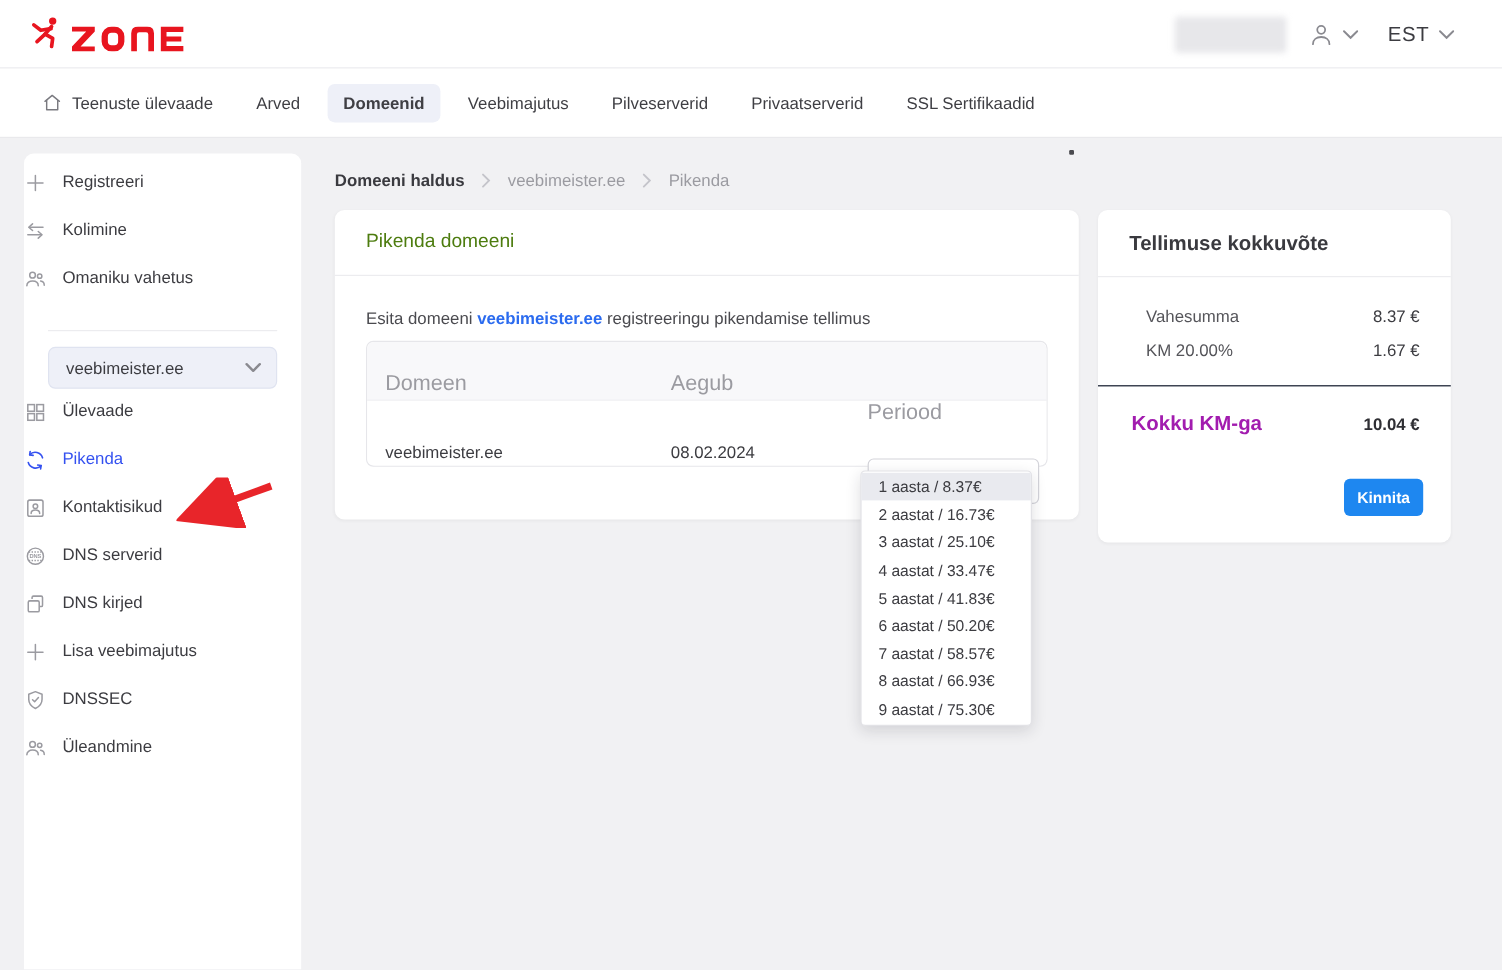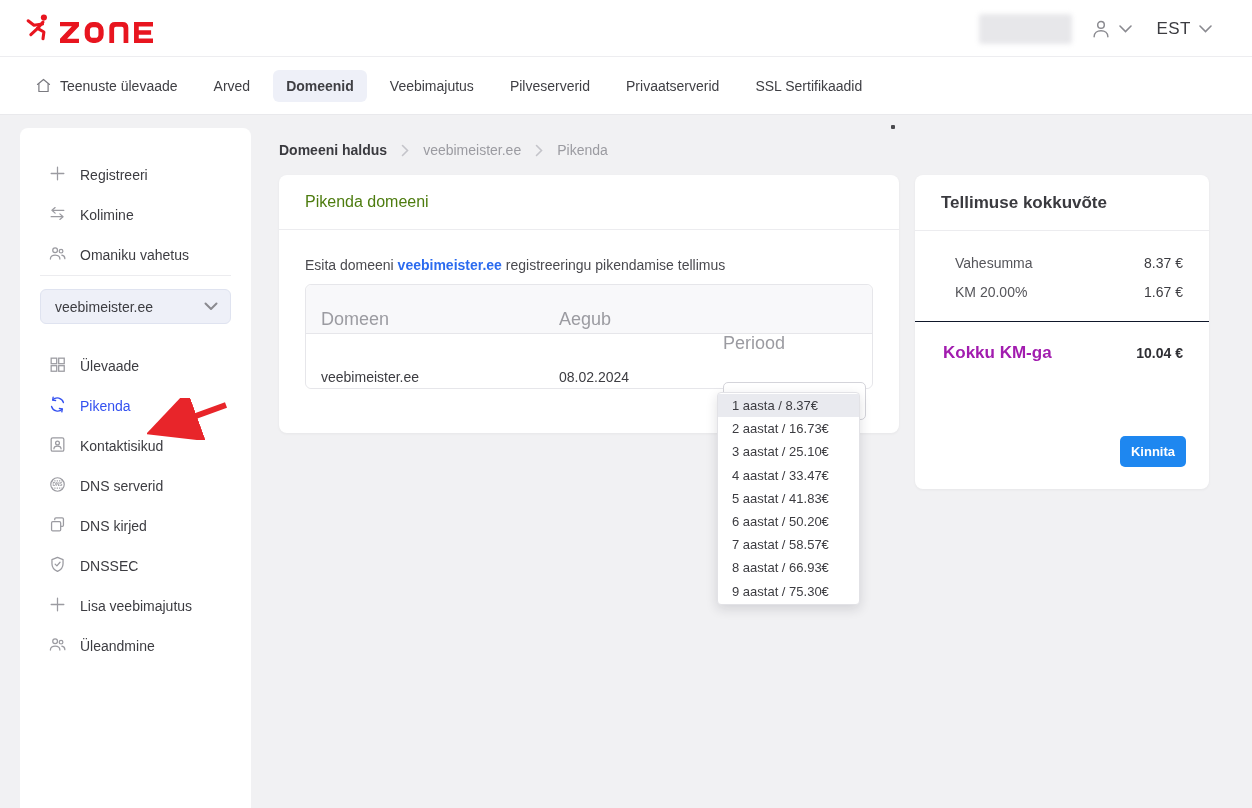--- a/index.html
+++ b/index.html
@@ -34,21 +34,21 @@
     display:flex; align-items:center; padding-left:35px; gap:36px;
   }
   .tab { display:flex; align-items:center; gap:8px; font-size:14px; font-weight:500; color:#3f3f44; cursor:pointer; white-space:nowrap; }
   .tab.active { background:#eef0f8; border-radius:6px; padding:8px 13px; margin:0 -13px; font-weight:700; }
 
   
   .sidebar {
     position:absolute; left:20px; top:128px; width:231px; height:680px;
     background:#fff; border-radius:8px 8px 0 0; z-index:3; padding-top:15px;
   }
-  .side-item { height:40px; display:flex; align-items:flex-end; gap:13px; padding-left:28px; cursor:pointer; }
+  .side-item { height:40px; display:flex; align-items:flex-start; gap:13px; cursor:pointer; }
   .side-item .slabel { font-size:14px; font-weight:500; color:#3c3c41; }
   .side-item.active .slabel { color:#3451f0; }
   .sicon { width:19px; height:19px; flex:0 0 19px; }
   .side-divider { height:1px; background:#ececef; margin:12px 20px 13px 20px; }
   .domain-select {
     margin:0 20px 10px 20px; height:35px; background:#eef0f8; border:1px solid #dfe3f0;
     border-radius:6px; display:flex; align-items:center; justify-content:space-between;
     padding:0 12px 0 14px; cursor:pointer;
   }
   .domain-select span { font-size:14px; color:#3c3c41; }
@@ -89,21 +89,21 @@
   .period-menu {
     position:absolute; left:717px; top:392px; width:143px;
     background:#fff; border:1px solid #e2e2e6; border-radius:4px;
     box-shadow:0 4px 12px rgba(30,30,40,.14); z-index:25; padding:1px 0; 
   }
   .popt { height:23.2px; line-height:23.2px; padding-left:14px; font-size:13px; color:#3c3c41; cursor:pointer; white-space:nowrap; }
   .popt.selected { background:#e9eaef; }
 
   
   .summary-card {
-    position:absolute; left:915px; top:175px; width:294px; height:314px;
+    position:absolute; left:915px; top:175px; width:294px; height:277px;
     background:#fff; border-radius:8px; box-shadow:0 1px 3px rgba(30,30,40,.05); z-index:2;
   }
   .sum-head { height:56px; border-bottom:1px solid #ececef; display:flex; align-items:center; padding-left:26px; }
   .sum-head h2 { font-size:17px; font-weight:700; color:#3a3a3f; }
   .sum-rows { padding:24px 26px 21px 40px; border-bottom:1px solid #0f172a; }
   .srow { display:flex; justify-content:space-between; font-size:14px; margin-bottom:13px; }
   .srow:last-child { margin-bottom:0; }
   .srow .sl { color:#55555a; }
   .srow .sv { color:#3c3c41; }
   .sum-total { padding:21px 26px 0 28px; display:flex; justify-content:space-between; align-items:baseline; }
@@ -294,35 +294,35 @@
       <svg viewBox="0 0 24 24" width="19" height="19" fill="none" stroke="#9b9ba1" stroke-width="1.6" stroke-linejoin="round">
         <path d="M8.5 6.5 V5 a1.5 1.5 0 0 1 1.5 -1.5 h8 a1.5 1.5 0 0 1 1.5 1.5 v8 a1.5 1.5 0 0 1 -1.5 1.5 h-1.5"></path>
         <rect x="4.5" y="8.5" width="11.5" height="11.5" rx="1.5"></rect>
       </svg>
     </span>
     <span class="slabel">DNS kirjed</span>
   </div>
 
   <div class="side-item">
     <span class="sicon">
+      <svg viewBox="0 0 24 24" width="19" height="19" fill="none" stroke="#9b9ba1" stroke-width="1.6" stroke-linecap="round">
+          <path d="M12 4v16M4 12h16"></path>
+        </svg>
+    </span>
+    <span class="slabel">Lisa veebimajutus</span>
+  </div>
+
+  <div class="side-item">
+    <span class="sicon">
       <svg viewBox="0 0 24 24" width="19" height="19" fill="none" stroke="#9b9ba1" stroke-width="1.6" stroke-linecap="round" stroke-linejoin="round">
         <path d="M12 3 L19 5.8 V11 c0 4.8-2.9 7.8-7 9.7 C7.9 18.8 5 15.8 5 11 V5.8 Z"></path>
         <path d="M9 11.5 L11.2 13.7 L15.2 9.2"></path>
       </svg>
     </span>
     <span class="slabel">DNSSEC</span>
-  </div>
-
-  <div class="side-item">
-    <span class="sicon">
-      <svg viewBox="0 0 24 24" width="19" height="19" fill="none" stroke="#9b9ba1" stroke-width="1.6" stroke-linecap="round">
-          <path d="M12 4v16M4 12h16"></path>
-        </svg>
-    </span>
-    <span class="slabel">Lisa veebimajutus</span>
   </div>
 
   <div class="side-item">
     <span class="sicon">
       <svg viewBox="0 0 24 24" width="19" height="19" fill="none" stroke="#9b9ba1" stroke-width="1.6" stroke-linecap="round">
         <circle cx="9" cy="8" r="3"></circle>
           <path d="M3 19c0-3.2 2.7-5 6-5s6 1.8 6 5"></path>
         <circle cx="16.5" cy="9" r="2.3"></circle>
           <path d="M17.5 14.2c2.2.4 3.8 2 3.8 4.3"></path>
       </svg>

